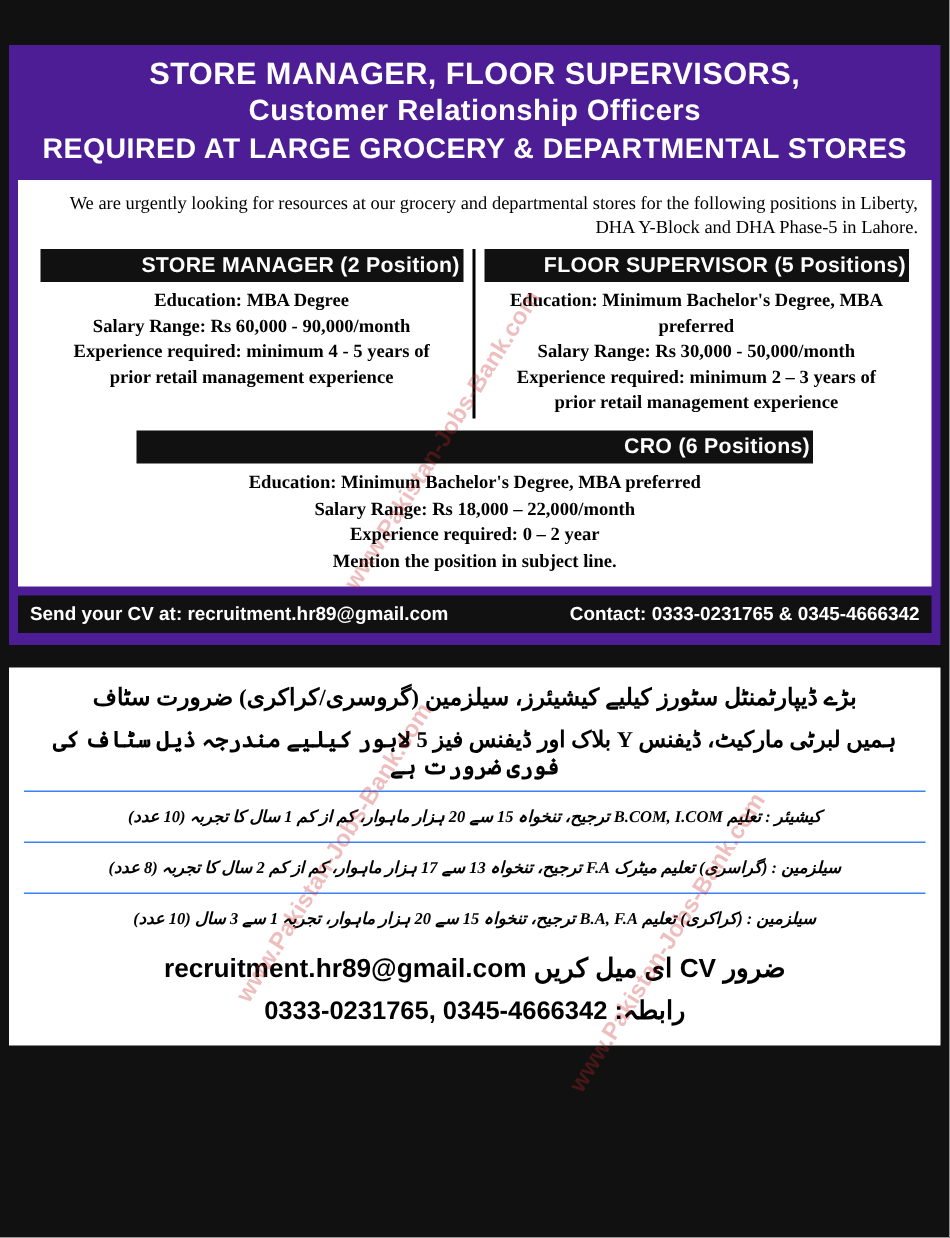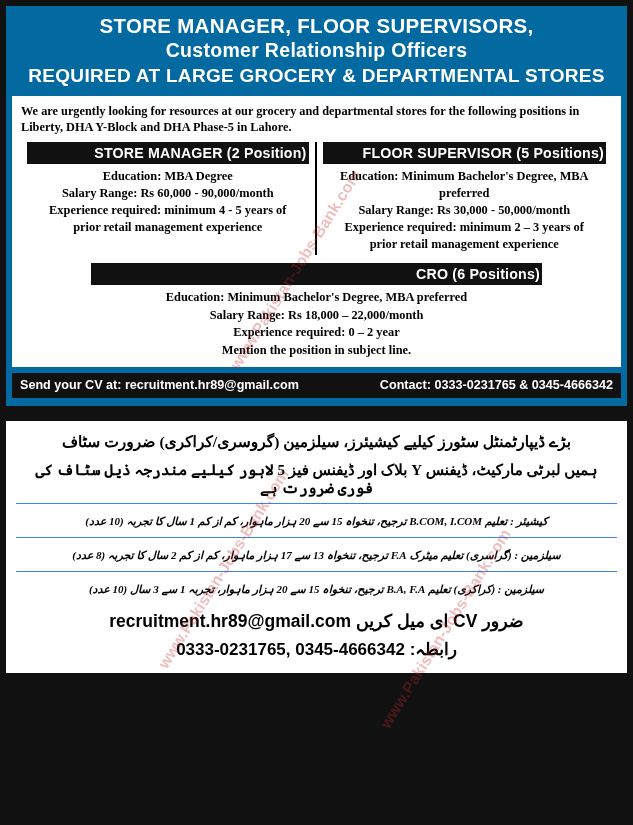--- a/index.html
+++ b/index.html
@@ -15,22 +15,23 @@
     height: 825px;
     background: #111111;
     position: relative;
     overflow: hidden;
     box-sizing: border-box;
     padding: 6px 6px;
   }
 
   
   .ad-top {
-    background: #0369a1;
+    background: #4c1d95;
     padding: 4px 6px 8px 6px;
+    margin-top: 24px;
   }
   .headline {
     text-align: center;
     color: #ffffff;
     font-family: "Liberation Sans", sans-serif;
     font-weight: bold;
     letter-spacing: 0.3px;
   }
   .headline .l1 {
     font-size: 20.5px;
@@ -49,24 +50,24 @@
 
   .white-box {
     background: #ffffff;
     color: #000000;
     margin-top: 5px;
     padding: 7px 9px 6px 9px;
     position: relative;
   }
   .intro {
     font-family: "Liberation Serif", serif;
-    font-weight: bold;
+    font-weight: normal;
     font-size: 12.3px;
     line-height: 16px;
-    text-align: left;
+    text-align: right;
   }
 
   .cols {
     display: flex;
     margin-top: 7px;
     gap: 0px;
   }
   .col {
     flex: 1 1 50%;
     box-sizing: border-box;

